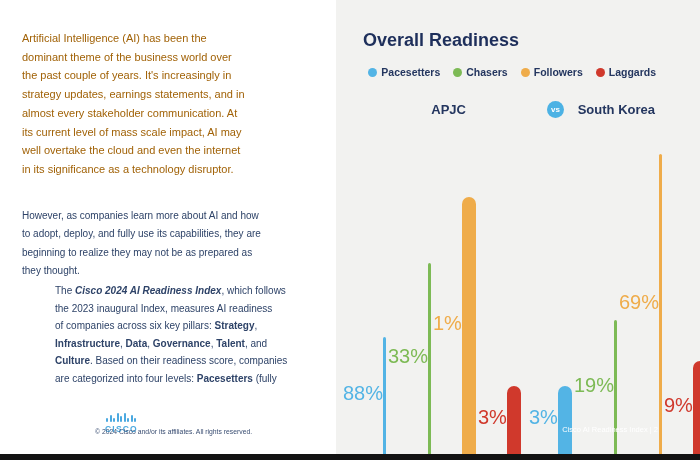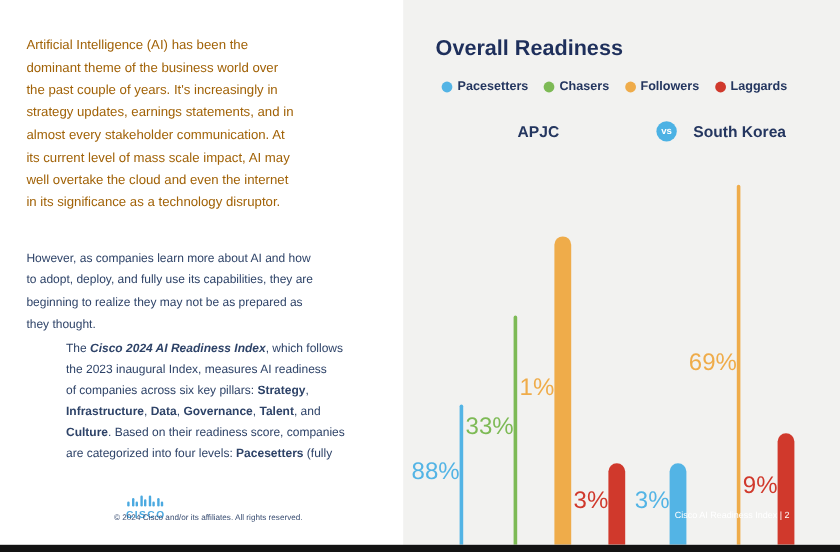--- a/index.html
+++ b/index.html
@@ -137,20 +137,24 @@
           <div class="bar-label" style="color: rgb(208, 57, 44);">3%</div>
           <div class="bar" style="background: rgb(208, 57, 44); height: 68.3px;"></div>
         </div>
       </div>
     <div class="bars-group g1">
         <div class="bar-col">
           <div class="bar-label" style="color: rgb(83, 180, 229);">3%</div>
           <div class="bar" style="background: rgb(83, 180, 229); height: 68.3px;"></div>
         </div>
         <div class="bar-col">
+          <div class="bar-label" style="color: rgb(125, 186, 85);">19%</div>
+          <div class="bar" style="background: rgb(125, 186, 85); height: 133.9px;"></div>
+        </div>
+        <div class="bar-col">
           <div class="bar-label" style="color: rgb(239, 172, 74);">69%</div>
           <div class="bar" style="background: rgb(239, 172, 74); height: 300px;"></div>
         </div>
         <div class="bar-col">
           <div class="bar-label" style="color: rgb(208, 57, 44);">9%</div>
           <div class="bar" style="background: rgb(208, 57, 44); height: 92.9px;"></div>
         </div>
       </div>
 
     <div class="page-footer">Cisco AI Readiness Index  |  2</div>

